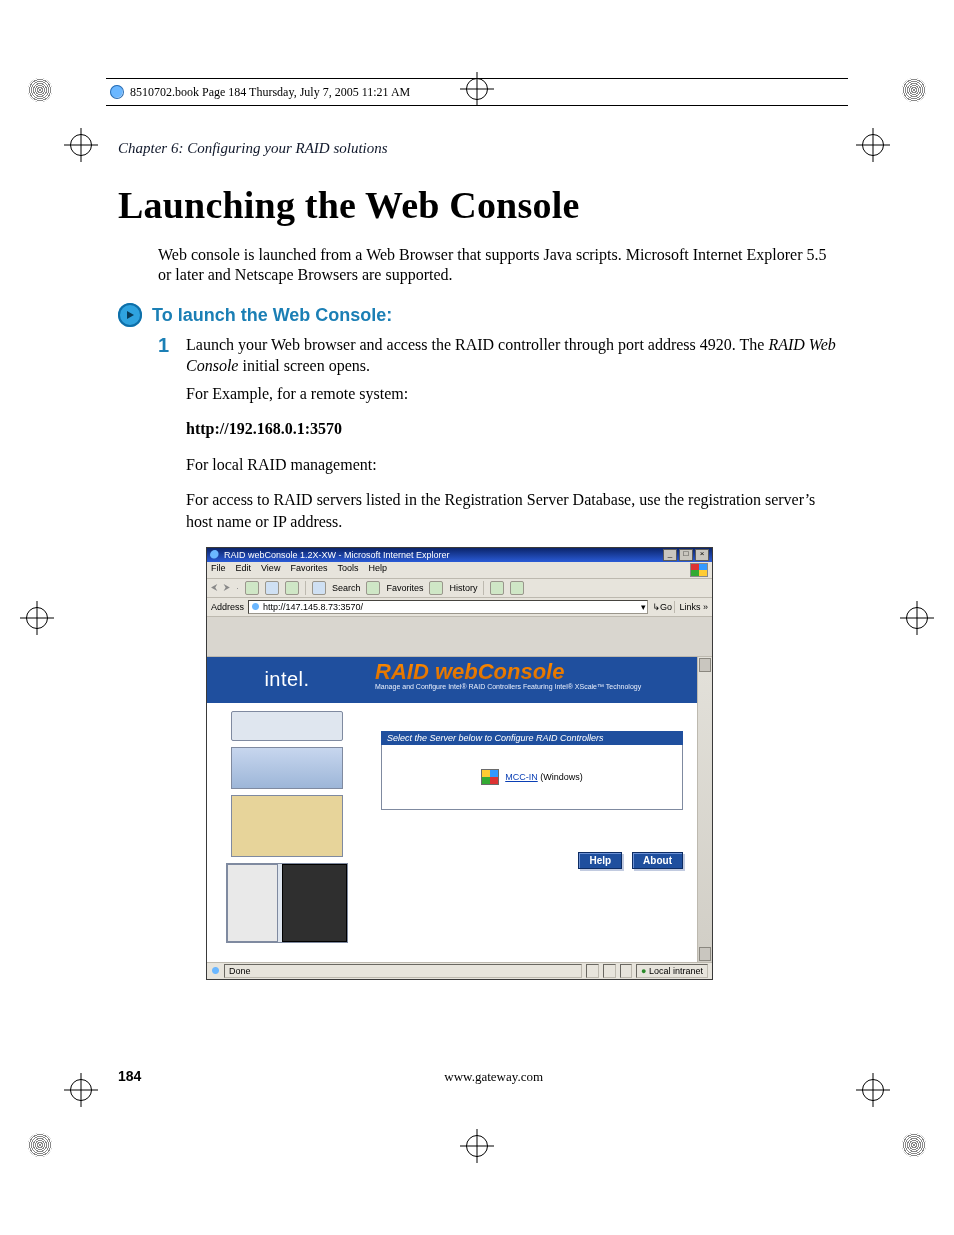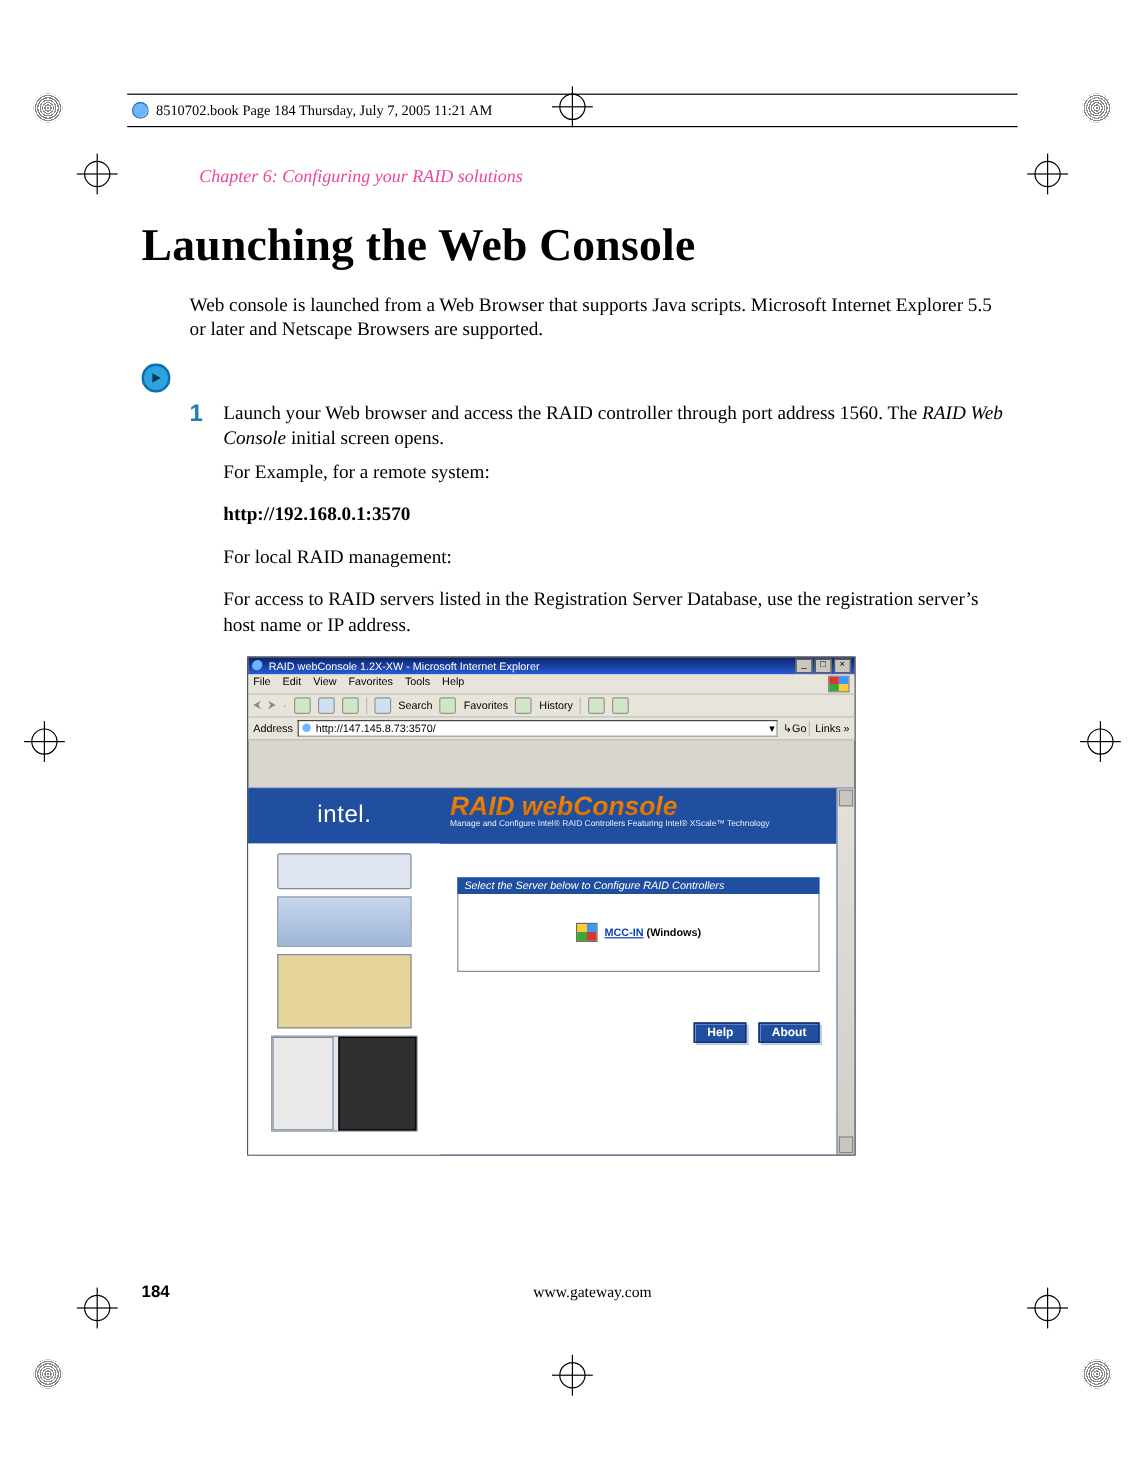--- a/index.html
+++ b/index.html
@@ -80,22 +80,21 @@
   
   .content {
     position: absolute;
     top: 140px;
     left: 118px;
     right: 118px;
   }
   .chapter-line {
     font-style: italic;
     font-size: 15px;
-    color: #ec4899;
-    margin-left: 48px;
+    color: #0f172a;
   }
   h1.title {
     font-family: Georgia, "Times New Roman", serif;
     font-weight: 700;
     font-size: 38px;
     margin: 26px 0 18px 0;
     letter-spacing: .2px;
   }
   .para {
     font-size: 16px;
@@ -325,21 +324,20 @@
   }
   .shot .panel-body {
     border: 1px solid #7f8aa0;
     border-top: none;
     height: 64px;
     display: flex;
     align-items: center;
     justify-content: center;
     gap: 6px;
     font-size: 9px;
-    font-weight: bold;
   }
   .shot .panel-body .srv-ico {
     width: 16px; height: 14px;
     background: conic-gradient(#39f 0 25%, #d33 0 50%, #3a3 0 75%, #fc3 0 100%);
     border: 1px solid #6b6b6b;
   }
   .shot .panel-body a { color: #0a3fb5; text-decoration: underline; }
   .shot .btnrow {
     display: flex; gap: 10px;
     justify-content: flex-end;
@@ -437,26 +435,27 @@
     <h1 class="title">Launching the Web Console</h1>
 
     <p class="para">Web console is launched from a Web Browser that supports Java scripts. Microsoft Internet Explorer 5.5 or later and Netscape Browsers are supported.</p>
 
     <div class="subhead-row">
       <span class="play-badge">
         <svg width="12" height="12" viewBox="0 0 12 12">
             <polygon points="3,2 10,6 3,10" fill="#083a58"></polygon>
           </svg>
       </span>
+      <span class="subhead">To launch the Web Console:</span>
     </div>
 
     <div class="step">
       <div class="num">1</div>
       <div class="txt">
-        <span>Launch your Web browser and access the RAID controller through port address 1560. The </span><i>RAID Web Console</i><span> initial screen opens.</span>
+        <span>Launch your Web browser and access the RAID controller through port address 4920. The </span><i>RAID Web Console</i><span> initial screen opens.</span>
       </div>
     </div>
 
     <div class="indent-block">
       <p>For Example, for a remote system:</p>
       <p class="bold">http://192.168.0.1:3570</p>
       <p>For local RAID management:</p>
       <p>For access to RAID servers listed in the Registration Server Database, use the registration server’s host name or IP address.</p>
     </div>
 
@@ -542,20 +541,30 @@
               <div class="btnrow">
                 <span class="b3d">Help</span>
                 <span class="b3d">About</span>
               </div>
             </div>
           </div>
         </div>
         <div class="vp-scroll"></div>
       </div>
 
+      <div class="statusbar">
+        <span class="eicon" style="width:9px;height:9px;border-radius:50%;background:radial-gradient(circle,#6bb7ff 0 3px,transparent 4px);"></span>
+        <span class="seg wide">Done</span>
+        <span class="seg">&nbsp;</span>
+        <span class="seg">&nbsp;</span>
+        <span class="seg">&nbsp;</span>
+        <span class="seg">
+          <span class="zone-ico">● </span><span>Local intranet</span>
+        </span>
+      </div>
     </div>
   </div>
 
   <div class="footer">
     <span class="pn">184</span>
     <span class="url">www.gateway.com</span>
   </div>
 </div>
 
 </body></html>

